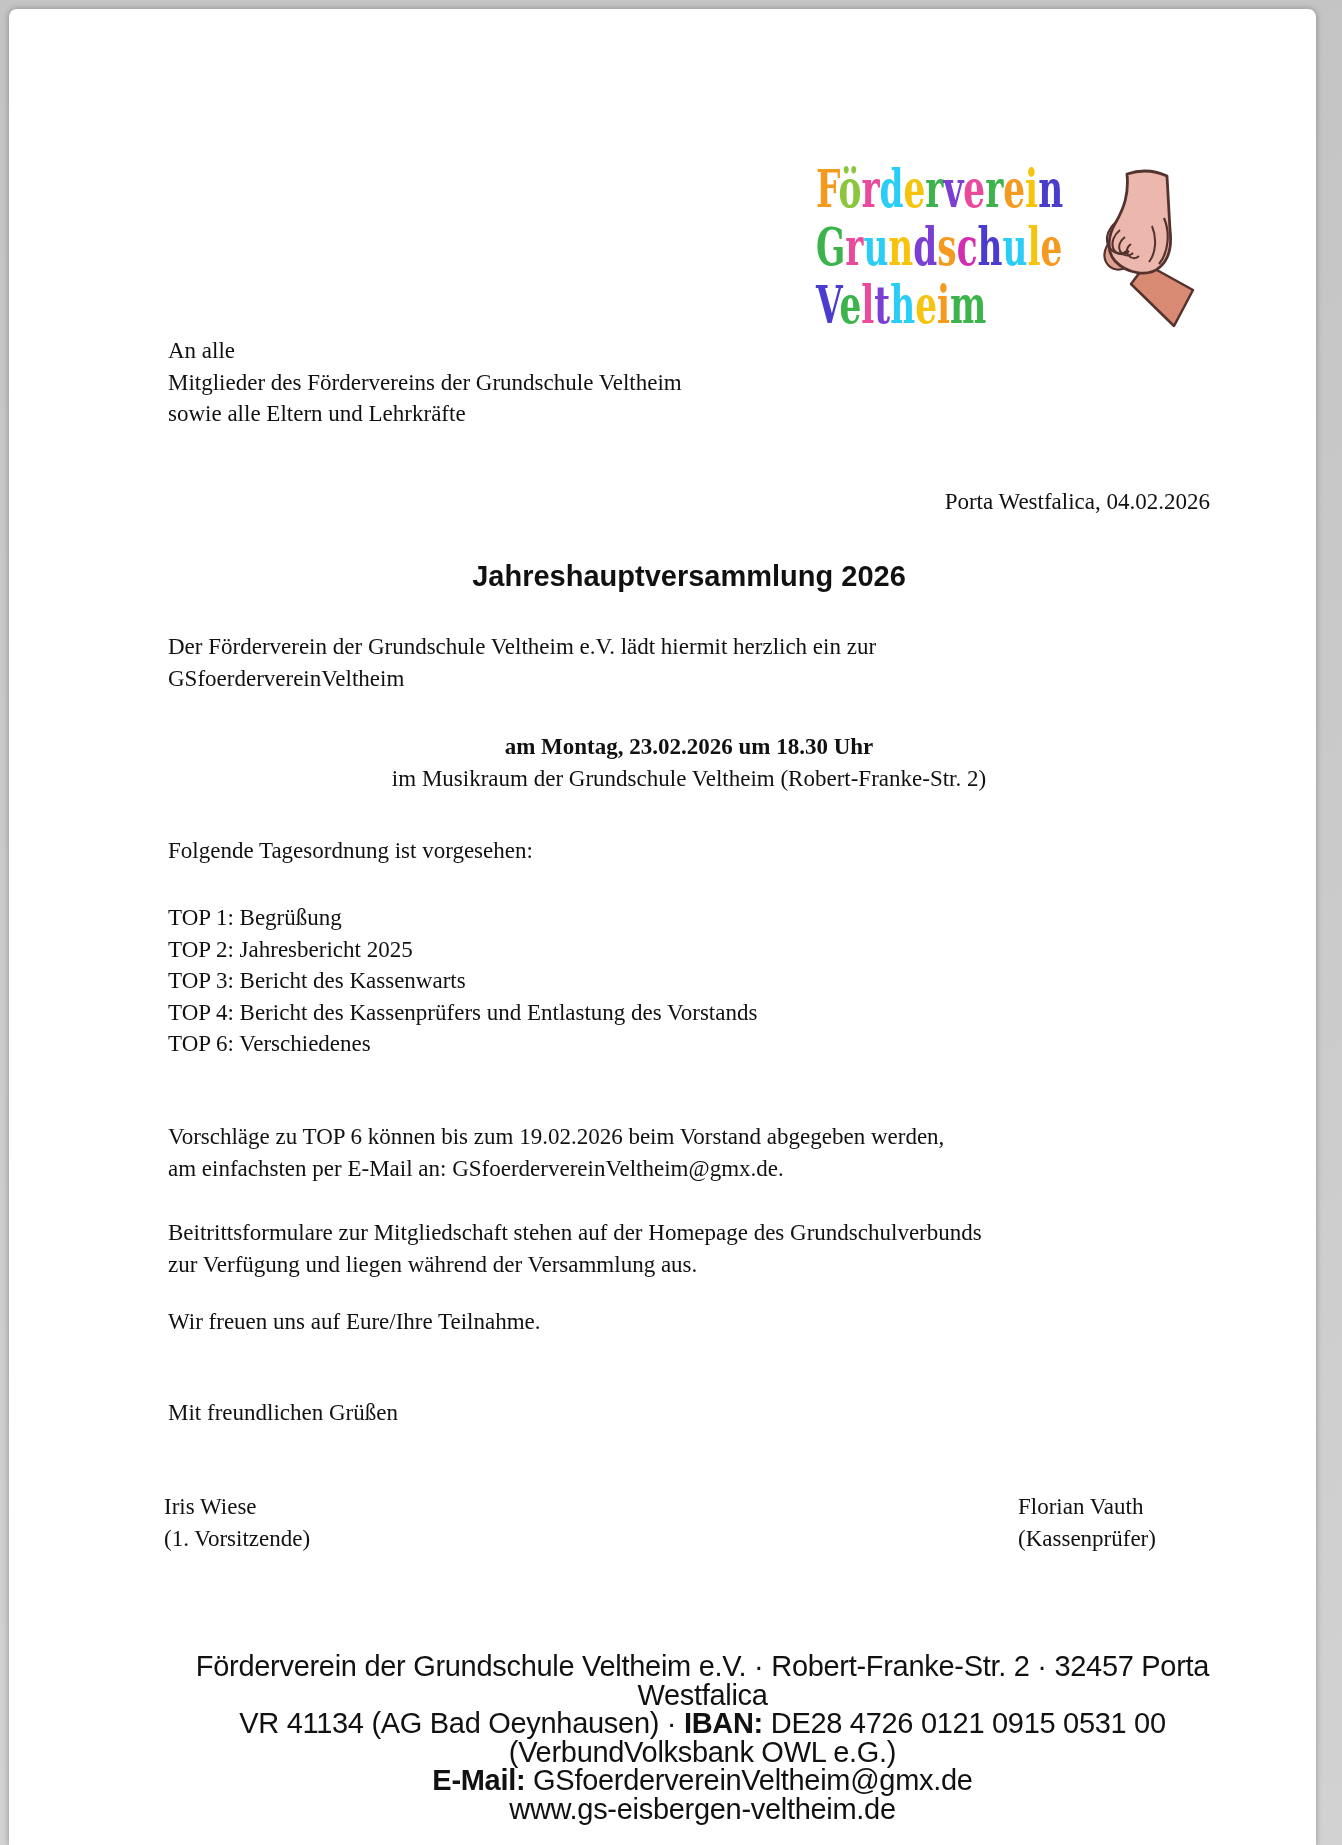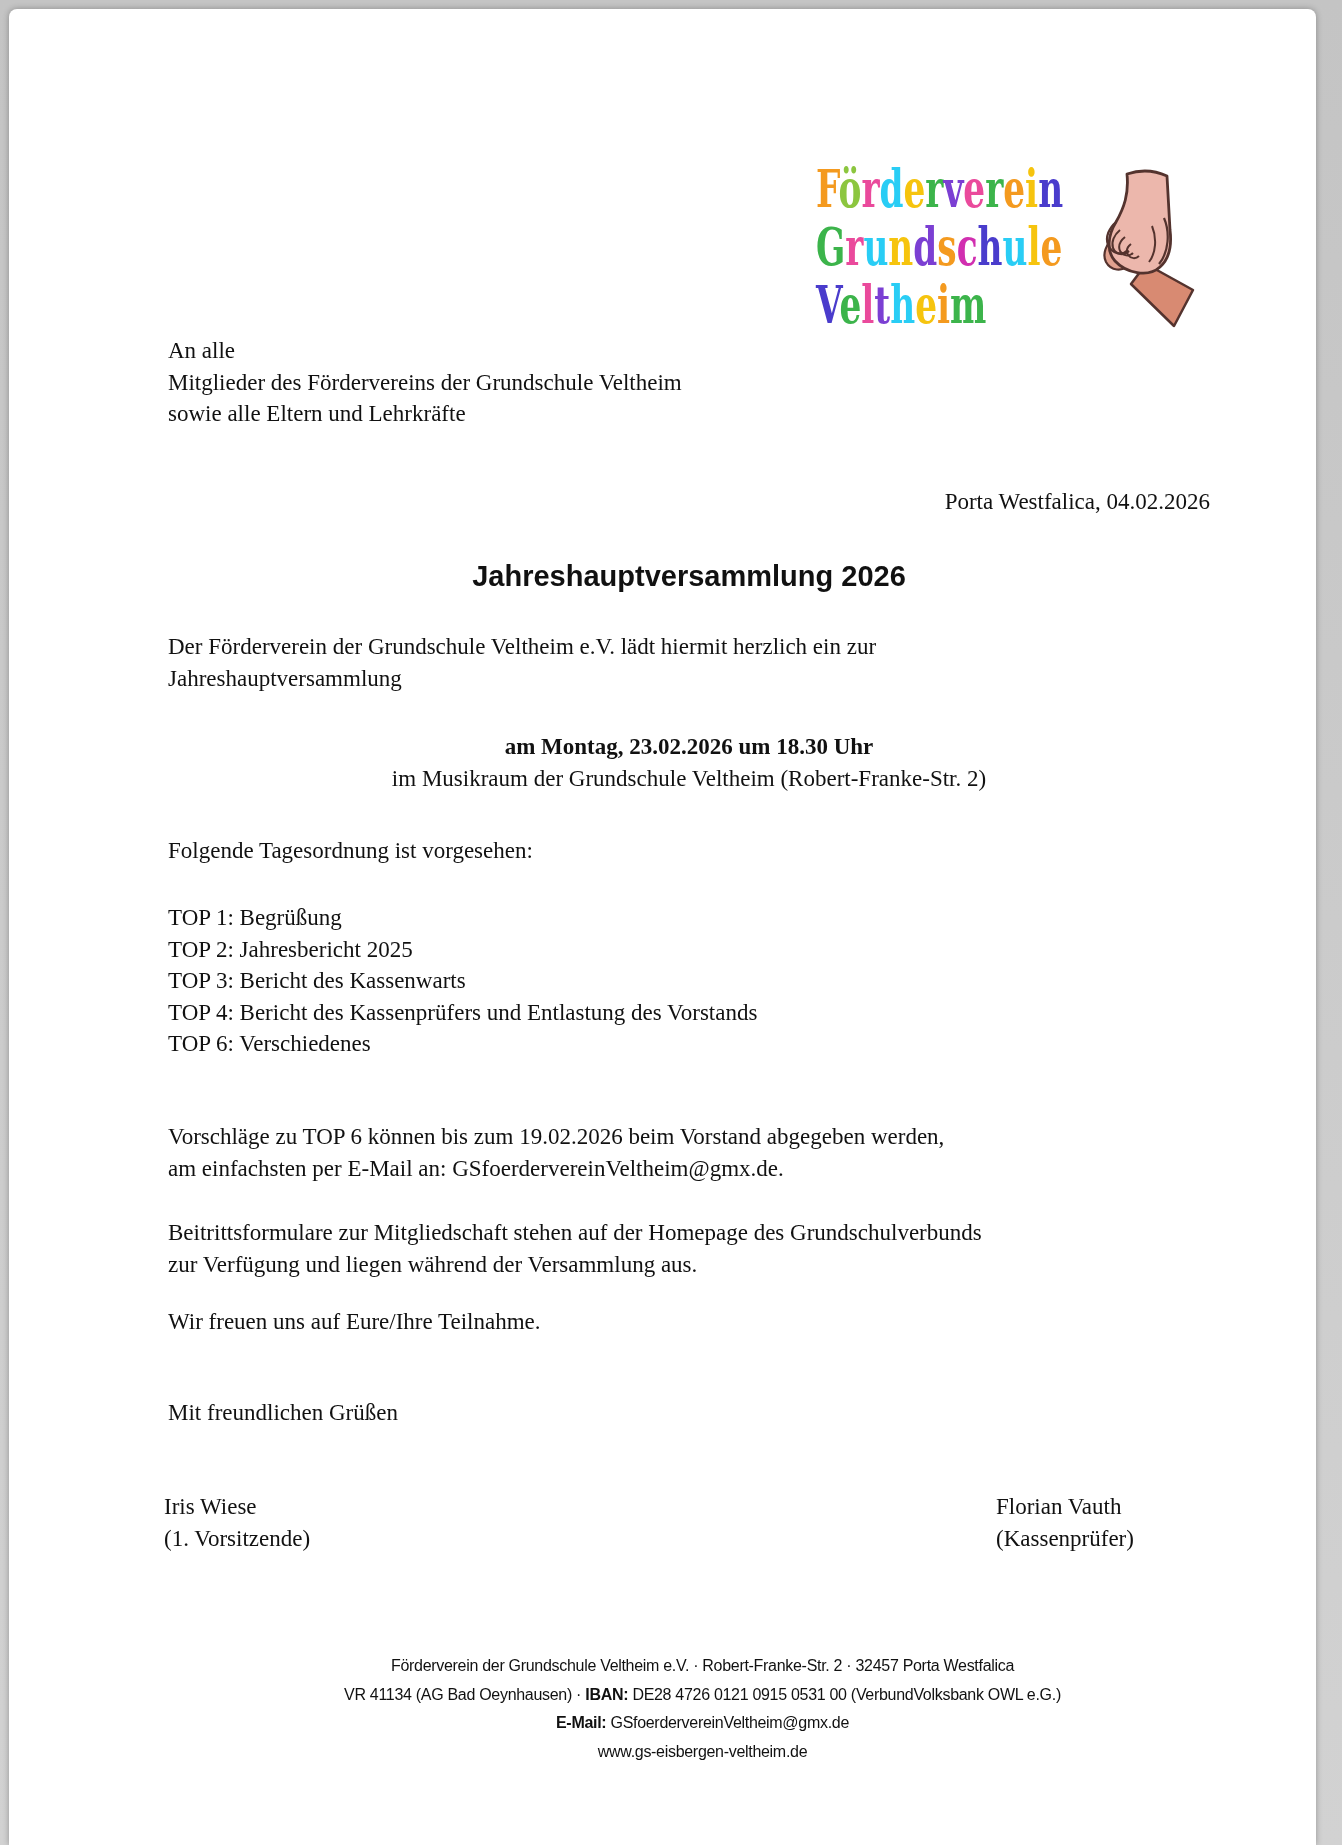--- a/index.html
+++ b/index.html
@@ -63,21 +63,21 @@
     line-height: 33px;
   }
 
   
   .sig-col { position: absolute; top: 0; }
 
   
   .footer {
     left: 120px; right: 40px;
     text-align: center;
-    font-size: 16px;
+    font-size: 29px;
     line-height: 28.5px;
     letter-spacing: -0.3px;
     color: #111;
   }
 </style>
 </head>
 <body>
 
 <div class="viewer">
   <div class="page">
@@ -117,21 +117,21 @@
       <div>Mitglieder des Fördervereins der Grundschule Veltheim</div>
       <div>sowie alle Eltern und Lehrkräfte</div>
     </div>
 
     <div class="abs bodytext left-col right-aligned" style="top:477px">Porta Westfalica, 04.02.2026</div>
 
     <div class="abs doc-title left-col centered" style="top:551px">Jahreshauptversammlung 2026</div>
 
     <div class="abs bodytext left-col" style="top:622px">
       <div>Der Förderverein der Grundschule Veltheim e.V. lädt hiermit herzlich ein zur</div>
-      <div>Jahreshauptversammlung</div>
+      <div>GSfoerdervereinVeltheim</div>
     </div>
 
     <div class="abs bodytext left-col centered" style="top:722px">
       <div class="bold">am Montag, 23.02.2026 um 18.30 Uhr</div>
       <div>im Musikraum der Grundschule Veltheim (Robert-Franke-Str. 2)</div>
     </div>
 
     <div class="abs bodytext left-col" style="top:826px">Folgende Tagesordnung ist vorgesehen:</div>
 
     <div class="abs bodytext left-col" style="top:893px">
@@ -154,21 +154,21 @@
 
     <div class="abs bodytext left-col" style="top:1297px">Wir freuen uns auf Eure/Ihre Teilnahme.</div>
 
     <div class="abs bodytext left-col" style="top:1388px">Mit freundlichen Grüßen</div>
 
     <div class="abs bodytext" style="top:1482px; left:0; right:0; height:70px">
       <div class="sig-col" style="left:155px">
         <div>Iris Wiese</div>
         <div>(1. Vorsitzende)</div>
       </div>
-      <div class="sig-col" style="left:987px">
+      <div class="sig-col" style="left:1009px">
         <div>Florian Vauth</div>
         <div>(Kassenprüfer)</div>
       </div>
     </div>
 
     <div class="abs footer" style="top:1643px">
       <div>Förderverein der Grundschule Veltheim e.V. · Robert-Franke-Str. 2 · 32457 Porta Westfalica</div>
       <div><span>VR 41134 (AG Bad Oeynhausen) · </span><b>IBAN:</b><span> DE28 4726 0121 0915 0531 00 (VerbundVolksbank OWL e.G.)</span></div>
       <div><b>E-Mail:</b><span> GSfoerdervereinVeltheim@gmx.de</span></div>
       <div>www.gs-eisbergen-veltheim.de</div>

